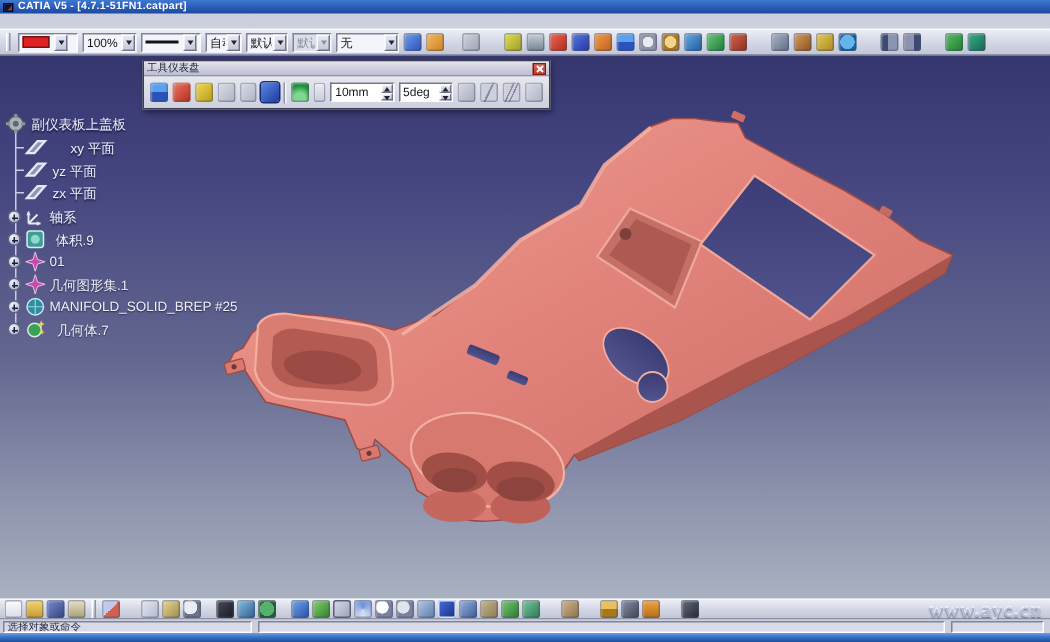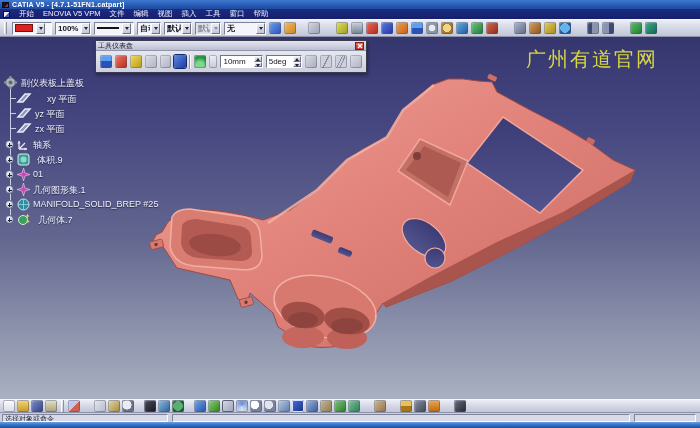--- a/index.html
+++ b/index.html
@@ -22,21 +22,21 @@
   
   .toolbar { position:absolute; left:0; width:700px;
     background:linear-gradient(180deg,#eceef6 0%,#d2d6e4 55%,#c2c6d6 100%);
     border-top:1px solid #f6f7fb; border-bottom:1px solid #8e92a8;
     display:flex; align-items:center; }
   .toolbar.top { top:19px; height:18px; padding-left:2px; gap:3px; }
   .toolbar.bottom { top:399px; height:14px; padding-left:3px; gap:2px; }
   .grip { width:3px; height:12px; border-left:1px solid #fff; border-right:1px solid #8e92a8; margin:0 2px; }
   .combo { display:inline-flex; align-items:center; height:13px; background:#f4f5fa;
     border:1px solid; border-color:#7e8296 #fbfcff #fbfcff #7e8296; padding-left:2px; }
-  .combo-val { font-size:8px; color:#14161e; white-space:nowrap; overflow:hidden; flex:1;font-weight:bold; }
+  .combo-val { font-size:8px; color:#14161e; white-space:nowrap; overflow:hidden; flex:1; }
   .combo-btn { width:9px; height:11px; margin-left:1px; background:linear-gradient(180deg,#e8eaf2,#c4c8d8);
     border:1px solid; border-color:#fbfcff #6e7286 #6e7286 #fbfcff; display:flex; align-items:center; justify-content:center; }
   .arr { width:0; height:0; border-left:2.5px solid transparent; border-right:2.5px solid transparent; border-top:3px solid #202436; }
   .swatch { width:18px; height:8px; background:#dd2222; border:1px solid #7a1010; margin-right:2px; }
   .lineblock { width:22px; height:2px; background:#101218; margin-right:2px; }
   .combo.dis .combo-val { color:#8a8e9e; }
   .combo.dis { background:#dcdfe9; }
   .tbi { width:12px; height:12px; border-radius:2px; display:inline-block; position:relative;
     box-shadow:inset 0 0 0 1px rgba(70,76,100,.45), inset 1px 1px 1px rgba(255,255,255,.6); }
   .gap6 { width:6px; } .gap10 { width:10px; }
@@ -99,32 +99,20 @@
 </head>
 <body>
 
 <div class="screen">
 
   <div class="titlebar">
     <span class="app-icon"></span>
     <span class="title-text">CATIA V5 - [4.7.1-51FN1.catpart]</span>
   </div>
 
-  <div class="menubar">
-    <span class="menu-doc-icon"></span>
-    <span class="menu-item">开始</span>
-    <span class="menu-item">ENOVIA V5 VPM</span>
-    <span class="menu-item">文件</span>
-    <span class="menu-item">编辑</span>
-    <span class="menu-item">视图</span>
-    <span class="menu-item">插入</span>
-    <span class="menu-item">工具</span>
-    <span class="menu-item">窗口</span>
-    <span class="menu-item">帮助</span>
-  </div>
 
   <div class="toolbar top">
     <span class="grip"></span>
     <span class="combo" style="width:40px">
       <span class="swatch"></span>
       <span class="combo-btn">
           <i class="arr"></i>
         </span>
     </span>
     <span class="combo" style="width:36px">
@@ -404,21 +392,20 @@
             </span>
         </span>
         <span class="pi" style="background:linear-gradient(135deg,#d8dbe5,#a8acbc)"></span>
         <span class="pi" style="background:linear-gradient(115deg,#cdd0dc 46%,#8a8ea2 46%,#8a8ea2 54%,#cdd0dc 54%)"></span>
         <span class="pi" style="background:linear-gradient(115deg,#cdd0dc 40%,#8a8ea2 40%,#8a8ea2 46%,#cdd0dc 46%,#cdd0dc 56%,#8a8ea2 56%,#8a8ea2 62%,#cdd0dc 62%)"></span>
         <span class="pi" style="background:linear-gradient(135deg,#dcdfe8,#aeb2c2)"></span>
       </div>
     </div>
 
     <div class="wm">
-      <div class="wm-line1">广州有道官网</div>
     </div>
   </div>
 
   <div class="toolbar bottom">
     <span class="tbi" style="background:linear-gradient(180deg,#fdfdff,#d8dce6)"></span>
     <span class="tbi" style="background:linear-gradient(180deg,#f4d878,#c89828)"></span>
     <span class="tbi" style="background:linear-gradient(135deg,#7a8ed2,#32427e)"></span>
     <span class="tbi" style="background:linear-gradient(180deg,#e8e2c8,#a89e78)"></span>
     <span class="grip"></span>
     <span class="tbi" style="background:linear-gradient(135deg,#c0c8ee 50%,#d06050 50%)"></span>
@@ -446,20 +433,21 @@
     <span class="gap10"></span>
     <span class="tbi" style="background:linear-gradient(135deg,#d0b890,#907048)"></span>
     <span class="gap10"></span>
     <span class="tbi" style="background:linear-gradient(180deg,#e8c060 50%,#a87818 50%)"></span>
     <span class="tbi" style="background:linear-gradient(135deg,#8a92a8,#3e4454)"></span>
     <span class="tbi" style="background:linear-gradient(180deg,#f0a848,#b86a10)"></span>
     <span class="gap10"></span>
     <span class="tbi" style="background:linear-gradient(135deg,#6a7084,#23262e)"></span>
   </div>
 
+  <div class="wm-ayc">www.ayc.cn</div>
 
   <div class="statusbar">
     <span class="status-field" style="width:166px;margin-left:2px">选择对象或命令</span>
     <span class="status-field" style="width:458px;margin-left:4px"></span>
     <span class="status-field" style="width:62px;margin-left:4px"></span>
   </div>
   <div class="bottomstrip"></div>
 
 </div>
 

